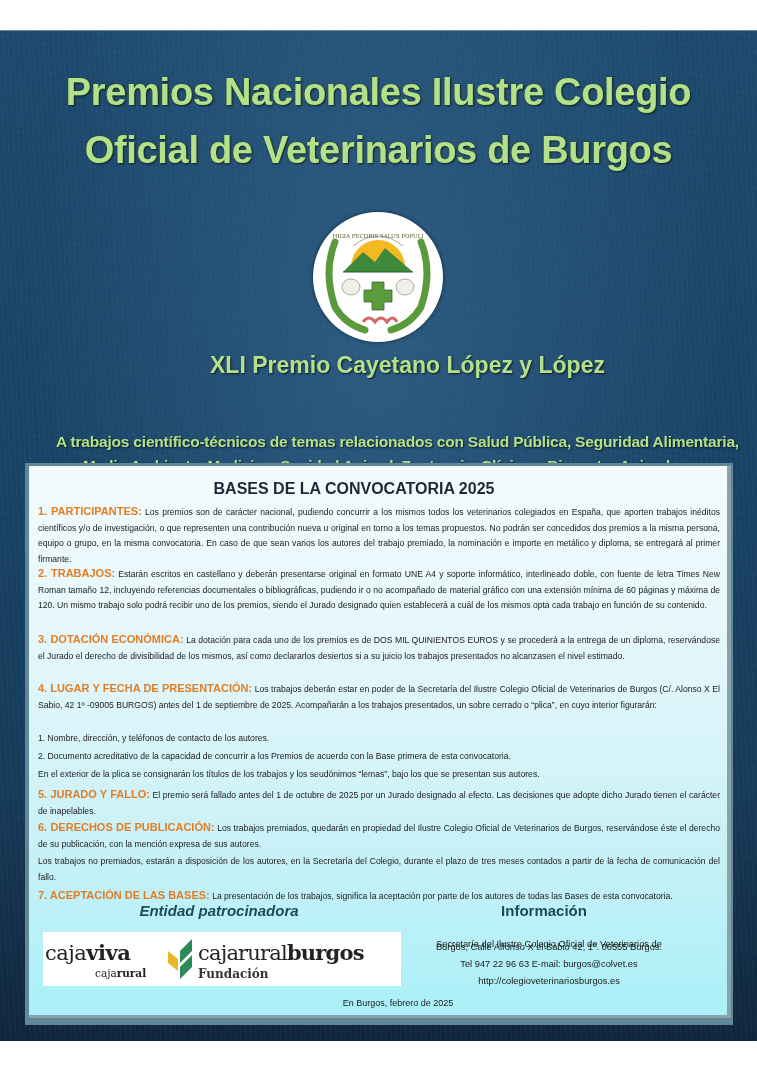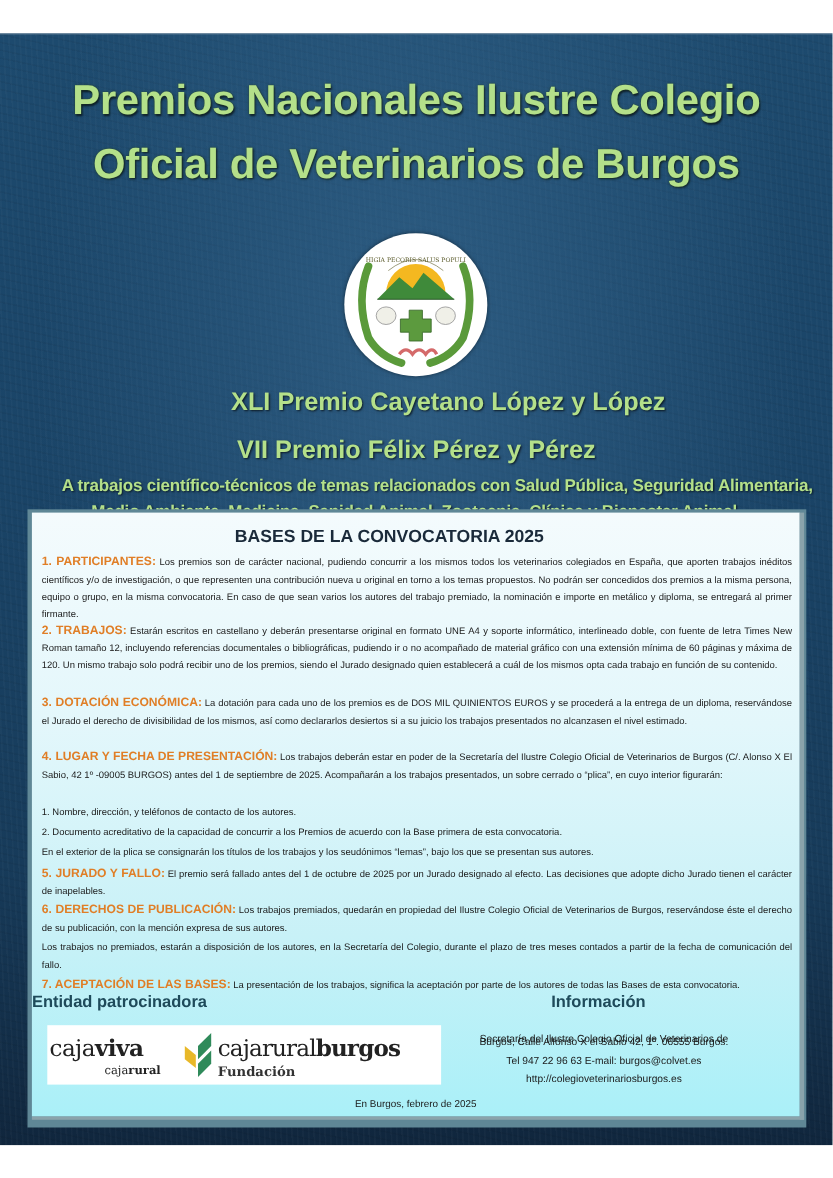--- a/index.html
+++ b/index.html
@@ -47,42 +47,42 @@
     position: absolute; left: 0; top: 13px; width: 650px; text-align: center;
     color: #1a2a3a; font-weight: bold; font-size: 16px; line-height: 20px;
   }
   .clause {
     position: absolute; left: 9px; width: 682px; font-size: 8.6px; line-height: 15.6px;
     color: #1a1a1a; text-align: justify;
   }
   .clause .lbl { color: #e07e26; font-weight: bold; font-size: 11px; }
   .line { position: absolute; left: 9px; width: 682px; font-size: 8.6px; line-height: 15.6px; color: #1a1a1a; }
   .sponsor-h {
-    position: absolute; left: 30px; top: 437px; width: 380px; 
-    color: #1e4a5a; font-weight: bold; font-size: 15px;
+    position: absolute; left: 30px; top: 437px; width: 380px; text-align: center;
+    color: #1e4a5a; font-weight: bold; font-size: 15px; font-style: italic;
   }
   .logos {
     position: absolute; left: 14px; top: 466px; width: 358px; height: 54px; background: #ffffff;
   }
   .logo-cajaviva { position: absolute; left: 2px; top: 8px; font-family: "DejaVu Serif", serif; font-size: 21px; color: #222; letter-spacing: -0.5px; }
   .logo-cajaviva b { font-weight: bold; }
   .logo-cajarural-small { position: absolute; left: 52px; top: 35px; font-family: "DejaVu Serif", serif; font-size: 10.5px; color: #222; }
   .logo-cajarural-small b { font-weight: bold; }
   .logo-crb { position: absolute; left: 155px; top: 8px; font-family: "DejaVu Serif", serif; font-size: 21px; color: #222; letter-spacing: -0.8px; }
   .logo-crb b { font-weight: bold; }
   .logo-fund { position: absolute; left: 155px; top: 35px; font-family: "DejaVu Serif", serif; font-size: 12px; color: #333; font-weight: bold; }
   .info-h {
     position: absolute; left: 400px; top: 437px; width: 270px; text-align: center;
     color: #1e4a5a; font-weight: bold; font-size: 15px;
   }
   .info-line {
     position: absolute; left: 390px; width: 290px; text-align: center; font-size: 9.3px; line-height: 14px; color: #1a1a1a;
   }
   .footer {
-    position: absolute; left: 0; top: 532px; width: 698px; text-align: center; font-size: 9px; color: #1a1a1a;
+    position: absolute; left: 0; top: 532px; width: 698px; text-align: center; font-size: 9px; color: #1a1a1a; padding-left: 20px;
   }
 </style>
 </head>
 <body>
 
 <div class="poster">
   <div class="title t1">Premios Nacionales Ilustre Colegio</div>
   <div class="title t2">Oficial de Veterinarios de Burgos</div>
 
   <div class="emblem">
@@ -102,21 +102,20 @@
 
       <path d="M59 70 h12 v8 h8 v12 h-8 v8 h-12 v-8 h-8 v-12 h8 z" fill="#5c9a3e" stroke="#3a6a2a" stroke-width="0.8"></path>
 
       <path d="M50 110 q6 -8 12 0 q6 -8 12 0 q6 -8 10 0" stroke="#d46a6a" stroke-width="3" fill="none"></path>
       <path d="M40 34 Q65 14 90 34" stroke="#6a6a3a" stroke-width="0.6" fill="none"></path>
       <text x="65" y="26" font-size="5.5" text-anchor="middle" fill="#5a5a2a" font-family="DejaVu Serif, serif">HIGIA PECORIS SALUS POPULI</text>
     </svg>
   </div>
 
   <div class="sub s1">XLI Premio Cayetano López y López</div>
-  <div class="sub s2">VII Premio Félix Pérez y Pérez</div>
   <div class="sub s3">A trabajos científico-técnicos de temas relacionados con Salud Pública, Seguridad Alimentaria,</div>
   <div class="sub s4">Medio Ambiente, Medicina,  Sanidad Animal, Zootecnia, Clínica y Bienestar Animal.</div>
 </div>
 
 <div class="panel-shadow"></div>
 <div class="panel">
   <div class="panel-title">BASES DE LA CONVOCATORIA 2025</div>
 
   <div class="clause" style="top:38px;">
     <span class="lbl">1. PARTICIPANTES:</span><span> Los premios son de carácter nacional, pudiendo concurrir a los mismos todos los veterinarios colegiados en España, que aporten trabajos inéditos científicos y/o de investigación, o que representen una contribución nueva u original en torno a los temas propuestos. No podrán ser concedidos dos premios a la misma persona, equipo o grupo, en la misma convocatoria. En caso de que sean varios los autores del trabajo premiado, la nominación e importe en metálico y diploma, se entregará al primer firmante.</span>

